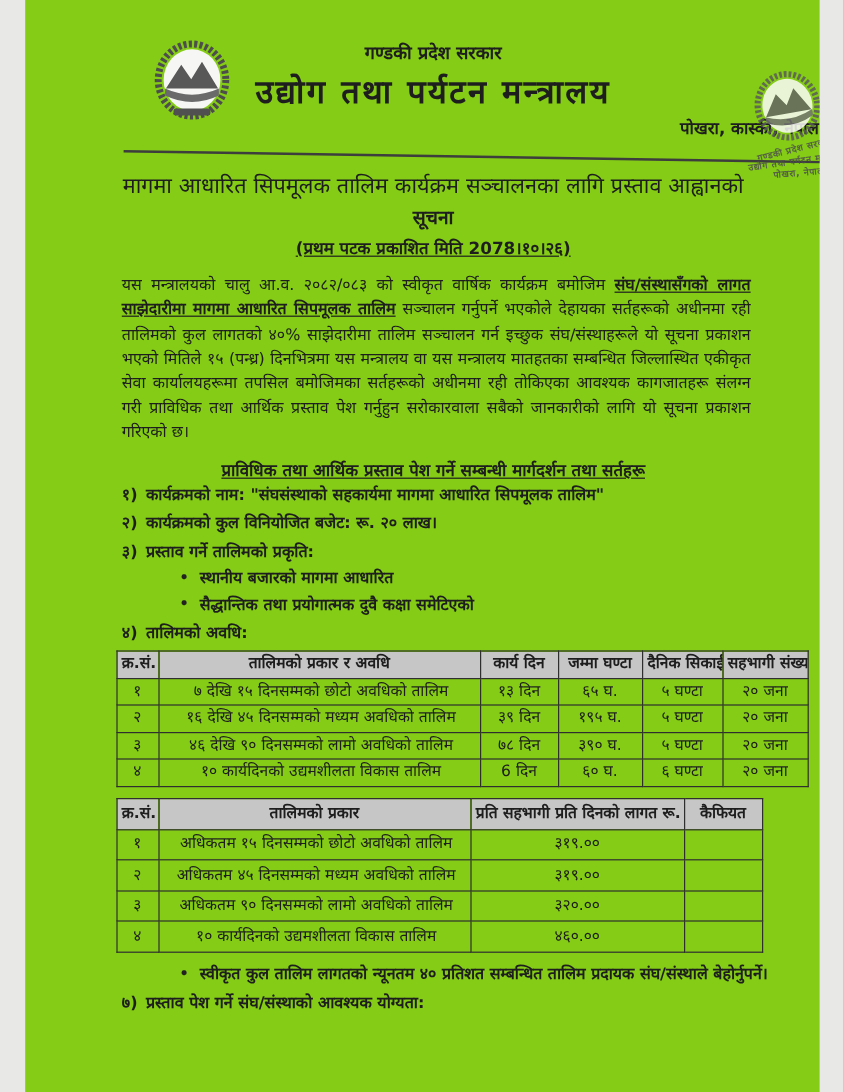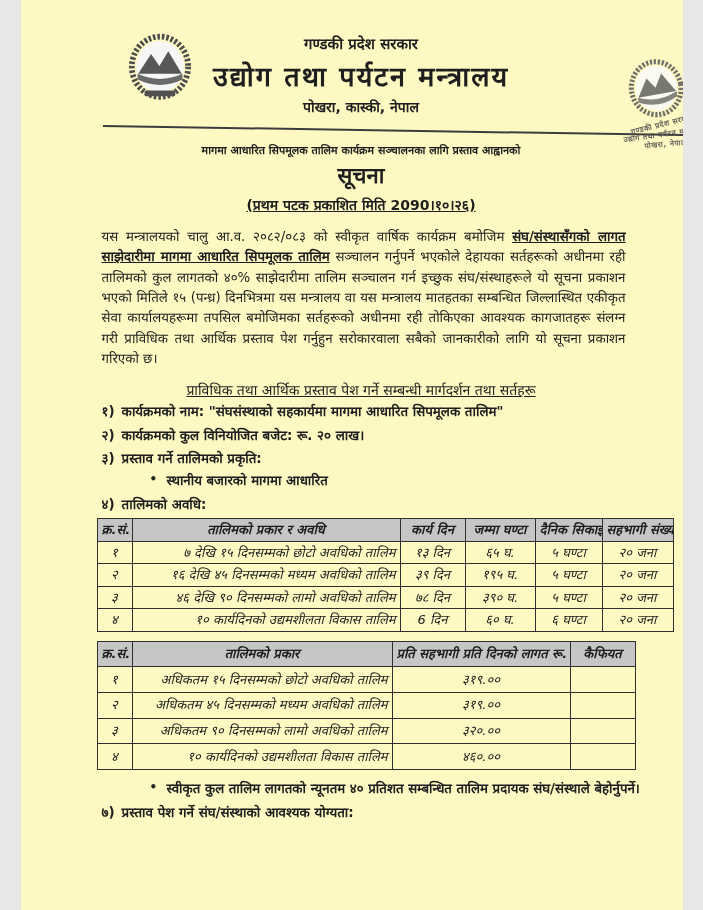--- a/index.html
+++ b/index.html
@@ -1,60 +1,60 @@
 <!DOCTYPE html>
 <html><head>
 <meta charset="utf-8">
 <style>
   html,body{margin:0;padding:0;}
   body{background:#e8e8e6;font-family:"DejaVu Sans","Liberation Sans",sans-serif;}
-  .page{position:relative;width:643px;height:910px;margin:0 auto;background:#fef9c3;color:#1e1e1e;overflow:hidden;padding-left:19px;}
+  .page{position:relative;width:643px;height:910px;margin:0 auto;background:#84cc16;color:#1e1e1e;overflow:hidden;padding-left:19px;}
 
   
   .header{position:relative;text-align:center;padding-top:33px;}
   .gov-line{font-size:15px;font-weight:700;}
   .ministry-line{font-size:27px;font-weight:700;margin-top:4px;letter-spacing:2px;}
-  .address-line{font-size:14px;font-weight:700;margin-top:3px;}
+  .address-line{font-size:14px;font-weight:700;margin-top:3px;text-align:right;}
   .emblem-left{position:absolute;left:88px;top:30px;width:64px;height:76px;}
   .rule{position:relative;margin:9px 0 0 63px;width:587px;border-top:2.5px solid #3d3d3d;transform:rotate(0.9deg);transform-origin:left center;}
 
   
   .stamp{position:absolute;left:538px;top:58px;width:165px;height:115px;transform:rotate(-10deg);opacity:.85;z-index:3;}
   .stamp .semblem{display:block;margin:0 auto;width:58px;height:62px;}
   .stamp-line{text-align:center;font-size:7.5px;font-weight:700;color:#4d4d4d;line-height:1.35;letter-spacing:.5px;white-space:nowrap;}
   .stamp-line.l1{transform:rotate(-4deg);}
   .stamp-line.l2{transform:rotate(2deg);}
   .stamp-line.l3{transform:rotate(5deg);}
 
   
   .title-block{text-align:center;margin-top:15px;}
-  .title-l1{font-size:11px;font-weight:700;line-height:1.55;}
-  .title-l2{font-size:22px;font-weight:700;line-height:1.5;}
+  .title-l1{font-size:18px;font-weight:400;line-height:1.55;}
+  .title-l2{font-size:16px;font-weight:700;line-height:1.5;}
   .published{font-size:14px;font-weight:700;text-decoration:underline;margin-top:3px;}
 
   
   .intro{margin:13px 57px 0 62px;font-size:13.3px;line-height:1.53;text-align:justify;}
   .intro .emph{font-weight:700;text-decoration:underline;}
 
   
-  .guide-head{margin-top:11px;text-align:center;font-size:14px;font-weight:400;text-decoration:underline;}
+  .guide-head{margin-top:11px;text-align:center;font-size:14px;font-weight:700;text-decoration:underline;}
 
   
   .item{margin:3px 30px 2px 62px;font-size:13.4px;font-weight:700;line-height:1.5;}
   .item .num{display:inline-block;margin-right:7px;}
   ul.bullets{margin:1px 30px 5px 110px;padding:0;list-style:none;}
   ul.bullets li{position:relative;padding-left:17px;margin-bottom:3px;font-size:13.3px;font-weight:700;line-height:1.45;}
   ul.bullets li::before{content:"\2022";position:absolute;left:0;top:0;font-size:12px;color:#222;}
 
   
   table{border-collapse:collapse;table-layout:fixed;margin:3px 0 9px 57px;font-size:13px;}
-  th,td{border:1.3px solid #2f2f2f;padding:2px 4px;line-height:1.35;overflow:hidden;white-space:nowrap;font-style:italic;}
+  th,td{border:1.3px solid #2f2f2f;padding:2px 4px;line-height:1.35;overflow:hidden;white-space:nowrap;}
   th{background:#c6c6c6;font-weight:700;text-align:center;}
   td{text-align:center;}
-  td.left{text-align:right;padding-left:7px;margin-top:25px;}
+  td.left{text-align:center;padding-left:7px;margin-top:25px;}
   .t-duration{width:576px;}
   .t-cost{width:538px;}
   .t-cost th,.t-cost td{padding-top:3.5px;padding-bottom:3.5px;}
 </style>
 </head>
 <body>
 
 <div class="page">
 
   <div class="header">
@@ -79,40 +79,41 @@
       </svg>
       <div class="stamp-line l1">गण्डकी प्रदेश सरकार</div>
       <div class="stamp-line l2">उद्योग तथा पर्यटन मन्त्रालय</div>
       <div class="stamp-line l3">पोखरा, नेपाल</div>
     </div>
   </div>
 
   <div class="title-block">
     <div class="title-l1">मागमा आधारित सिपमूलक तालिम कार्यक्रम सञ्चालनका लागि प्रस्ताव आह्वानको</div>
     <div class="title-l2">सूचना</div>
-    <div class="published">(प्रथम पटक प्रकाशित मिति 2090।१०।२६)</div>
+    <div class="published">(प्रथम पटक प्रकाशित मिति 2078।१०।२६)</div>
   </div>
 
   <p class="intro"><span>यस मन्त्रालयको चालु आ.व. २०८२/०८३ को स्वीकृत वार्षिक कार्यक्रम बमोजिम </span><span class="emph">संघ/संस्थासँगको लागत साझेदारीमा मागमा आधारित सिपमूलक तालिम</span><span> सञ्चालन गर्नुपर्ने भएकोले देहायका सर्तहरूको अधीनमा रही तालिमको कुल लागतको ४०% साझेदारीमा तालिम सञ्चालन गर्न इच्छुक संघ/संस्थाहरूले यो सूचना प्रकाशन भएको मितिले १५ (पन्ध्र) दिनभित्रमा यस मन्त्रालय वा यस मन्त्रालय मातहतका सम्बन्धित जिल्लास्थित एकीकृत सेवा कार्यालयहरूमा तपसिल बमोजिमका सर्तहरूको अधीनमा रही तोकिएका आवश्यक कागजातहरू संलग्न गरी प्राविधिक तथा आर्थिक प्रस्ताव पेश गर्नुहुन सरोकारवाला सबैको जानकारीको लागि यो सूचना प्रकाशन गरिएको छ।</span></p>
 
   <div class="guide-head">प्राविधिक तथा आर्थिक प्रस्ताव पेश गर्ने सम्बन्धी मार्गदर्शन तथा सर्तहरू</div>
 
   <div class="item">
     <span class="num">१)</span><span>कार्यक्रमको नाम: "संघसंस्थाको सहकार्यमा मागमा आधारित सिपमूलक तालिम"</span>
   </div>
 
   <div class="item">
     <span class="num">२)</span><span>कार्यक्रमको कुल विनियोजित बजेट: रू. २० लाख।</span>
   </div>
 
   <div class="item">
     <span class="num">३)</span><span>प्रस्ताव गर्ने तालिमको प्रकृति:</span>
   </div>
   <ul class="bullets">
     <li>स्थानीय बजारको मागमा आधारित</li>
+    <li>सैद्धान्तिक तथा प्रयोगात्मक दुवै कक्षा समेटिएको</li>
   </ul>
 
   <div class="item">
     <span class="num">४)</span><span>तालिमको अवधि:</span>
   </div>
   <table class="t-duration">
     <colgroup>
         <col style="width:35px">
         <col style="width:268px">
         <col style="width:65px">

